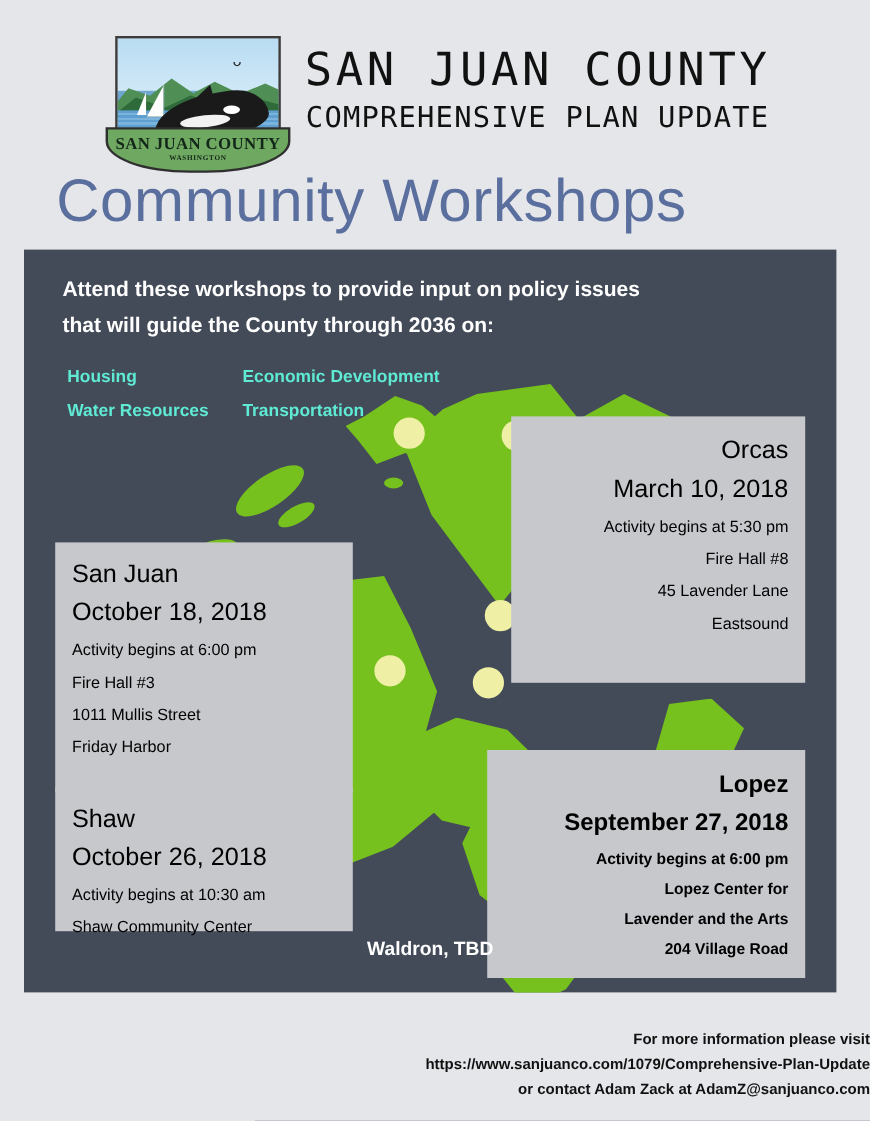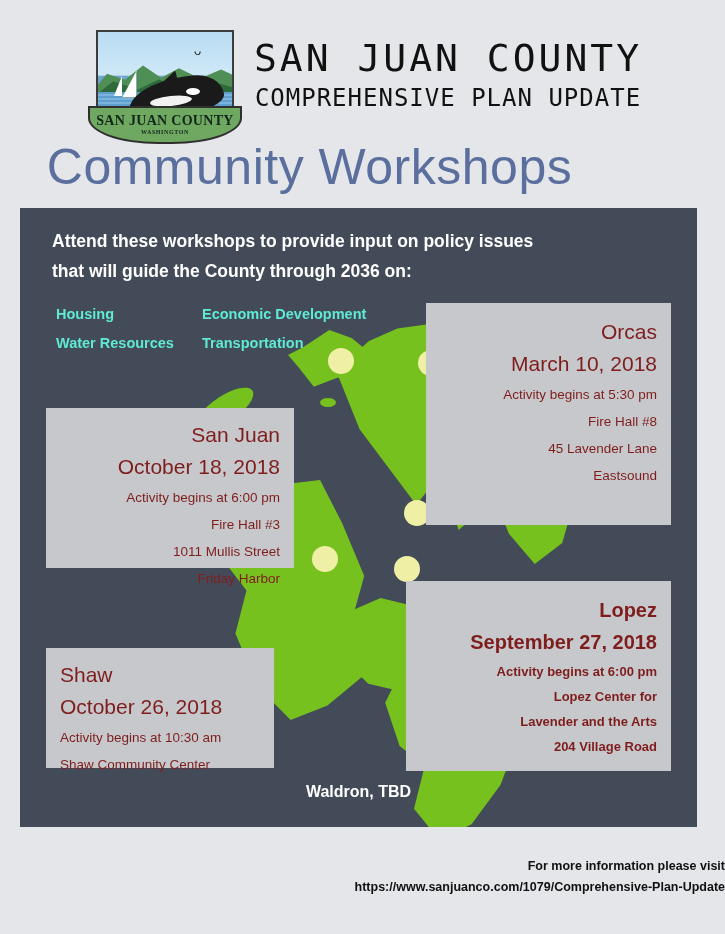--- a/index.html
+++ b/index.html
@@ -135,28 +135,28 @@
   #topics-left{left:36px;top:92px;}
   #topics-right{left:182px;top:92px;}
 
   #waldron{
     position:absolute;left:0;top:575px;width:677px;text-align:center;
     color:#fff;font-size:16px;font-weight:bold;
   }
 
   
   .card{
-    position:absolute;background:#c6c8cc;color:#7f1d1d;
+    position:absolute;background:#c6c8cc;color:#000000;margin-top:44px;
   }
   .card .city{font-size:21px;line-height:30px;}
   .card .date{font-size:21px;line-height:34px;}
   .card .line{font-size:13.5px;line-height:27px;}
 
-  #card-sanjuan{left:26px;top:200px;width:248px;height:160px;padding:12px 14px 0 14px;box-sizing:border-box;text-align:right;}
-  #card-shaw{left:26px;top:440px;width:228px;height:120px;padding:12px 14px 0 14px;box-sizing:border-box;}
+  #card-sanjuan{left:26px;top:200px;width:248px;height:208px;padding:12px 14px 0 14px;box-sizing:border-box;}
+  #card-shaw{left:26px;top:404px;width:248px;height:120px;padding:12px 14px 0 14px;box-sizing:border-box;}
   #card-orcas{left:406px;top:95px;width:245px;height:222px;padding:14px 14px 0 14px;box-sizing:border-box;text-align:right;}
   #card-lopez{left:386px;top:373px;width:265px;height:190px;padding:14px 14px 0 14px;box-sizing:border-box;text-align:right;}
   #card-lopez .city{font-weight:bold;font-size:20px;}
   #card-lopez .date{font-weight:bold;font-size:20px;}
   #card-lopez .line{font-weight:bold;font-size:13px;line-height:25px;}
 
   
   #footer{
     position:absolute;left:0;top:856px;width:725px;text-align:right;
     color:#111;font-size:12.5px;font-weight:bold;line-height:21px;
@@ -281,13 +281,14 @@
     <div class="line">Lavender and the Arts</div>
     <div class="line">204 Village Road</div>
   </div>
 
   <div id="waldron">Waldron, TBD</div>
 </div>
 
 <div id="footer">
   <div>For more information please visit</div>
   <div>https://www.sanjuanco.com/1079/Comprehensive-Plan-Update</div>
+  <div>or contact Adam Zack at AdamZ@sanjuanco.com</div>
 </div>
 
 </body></html>

